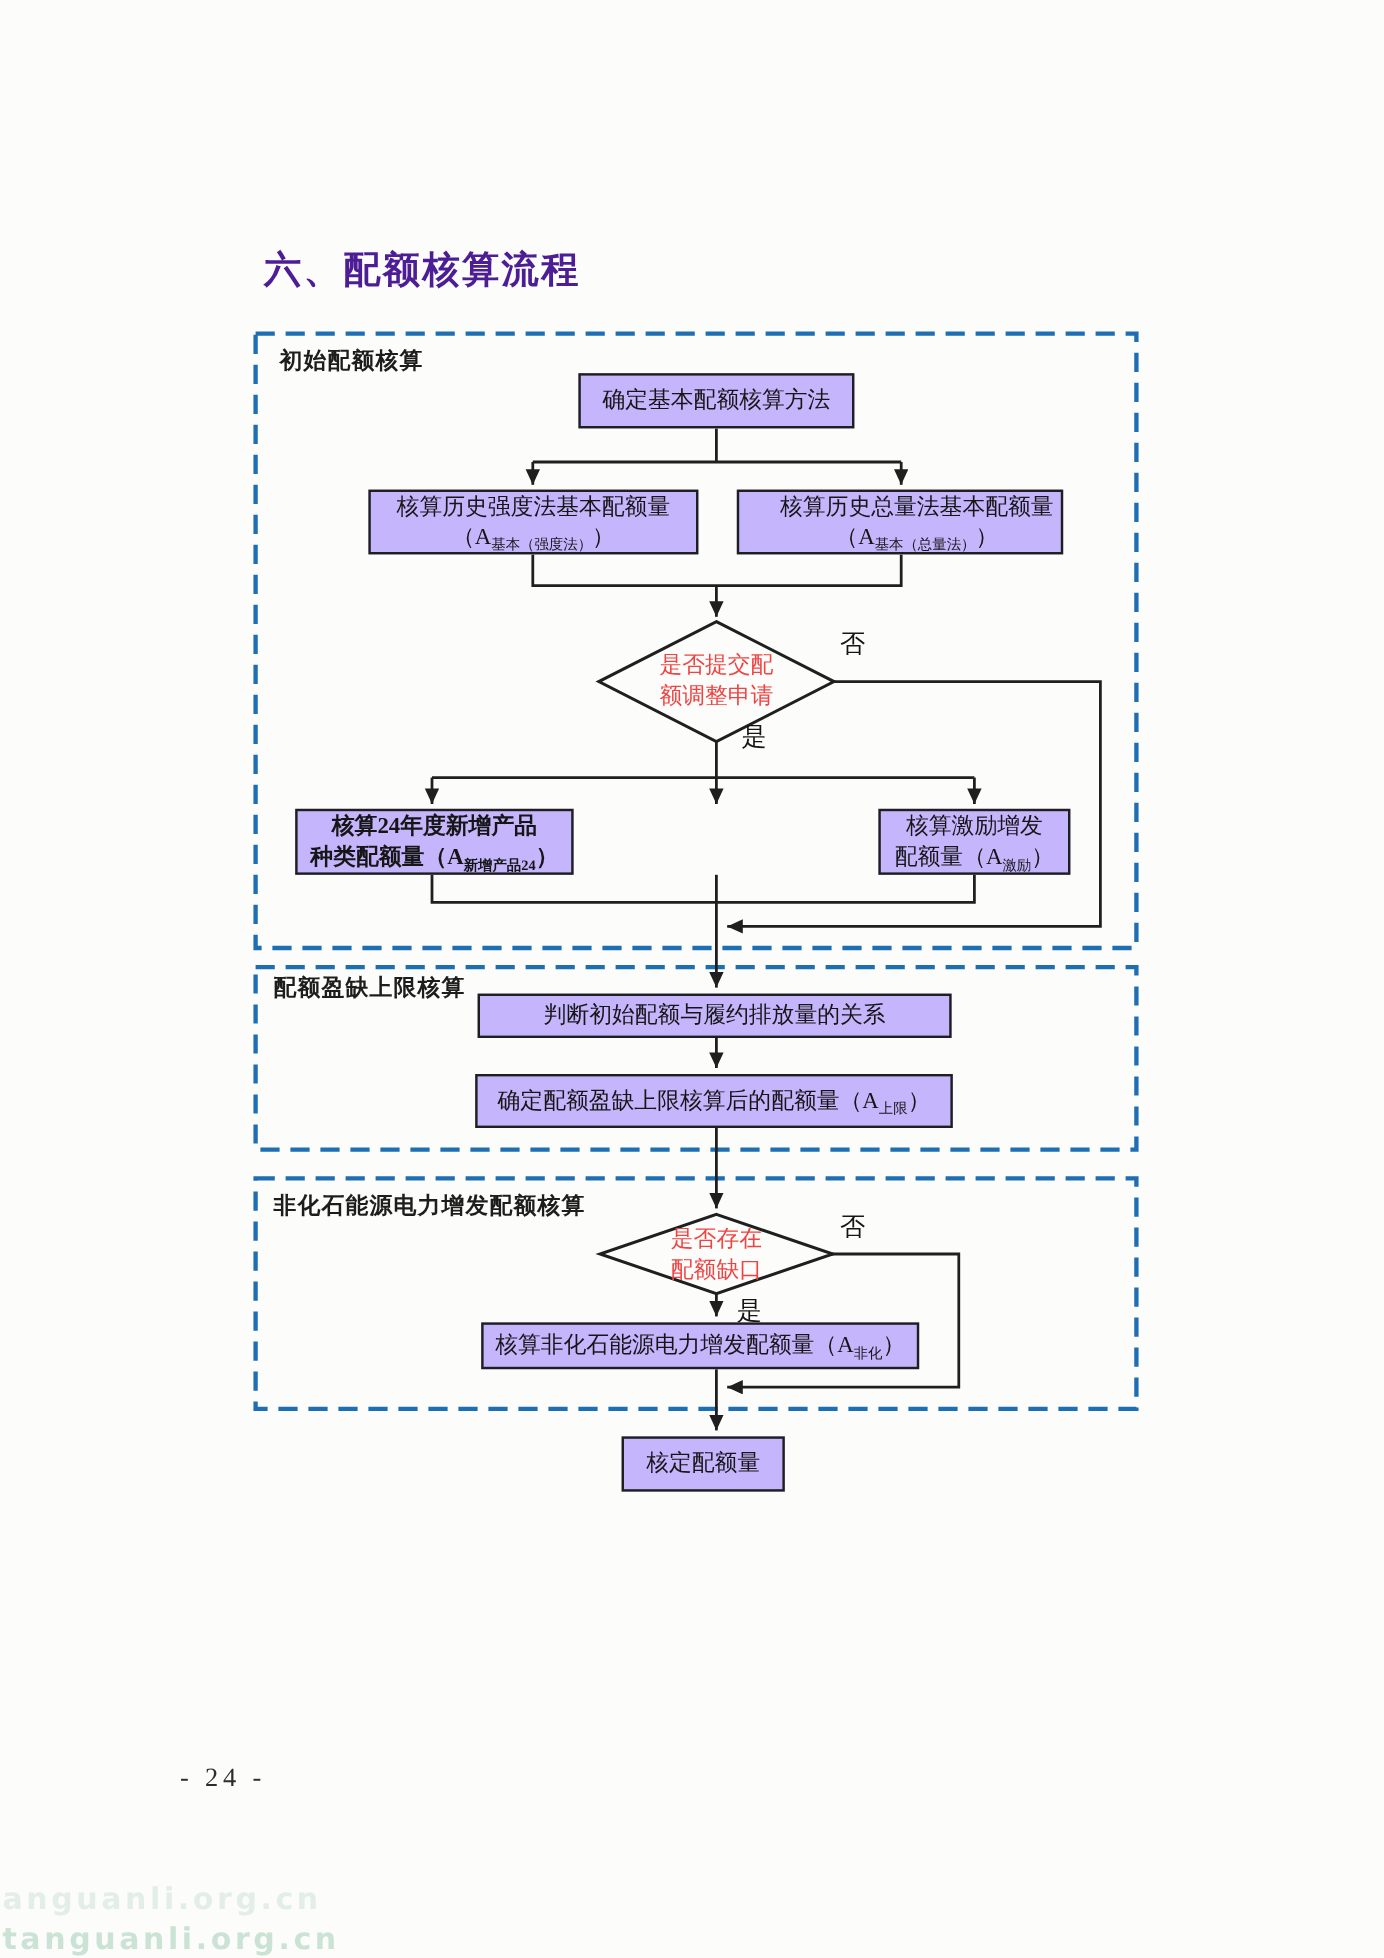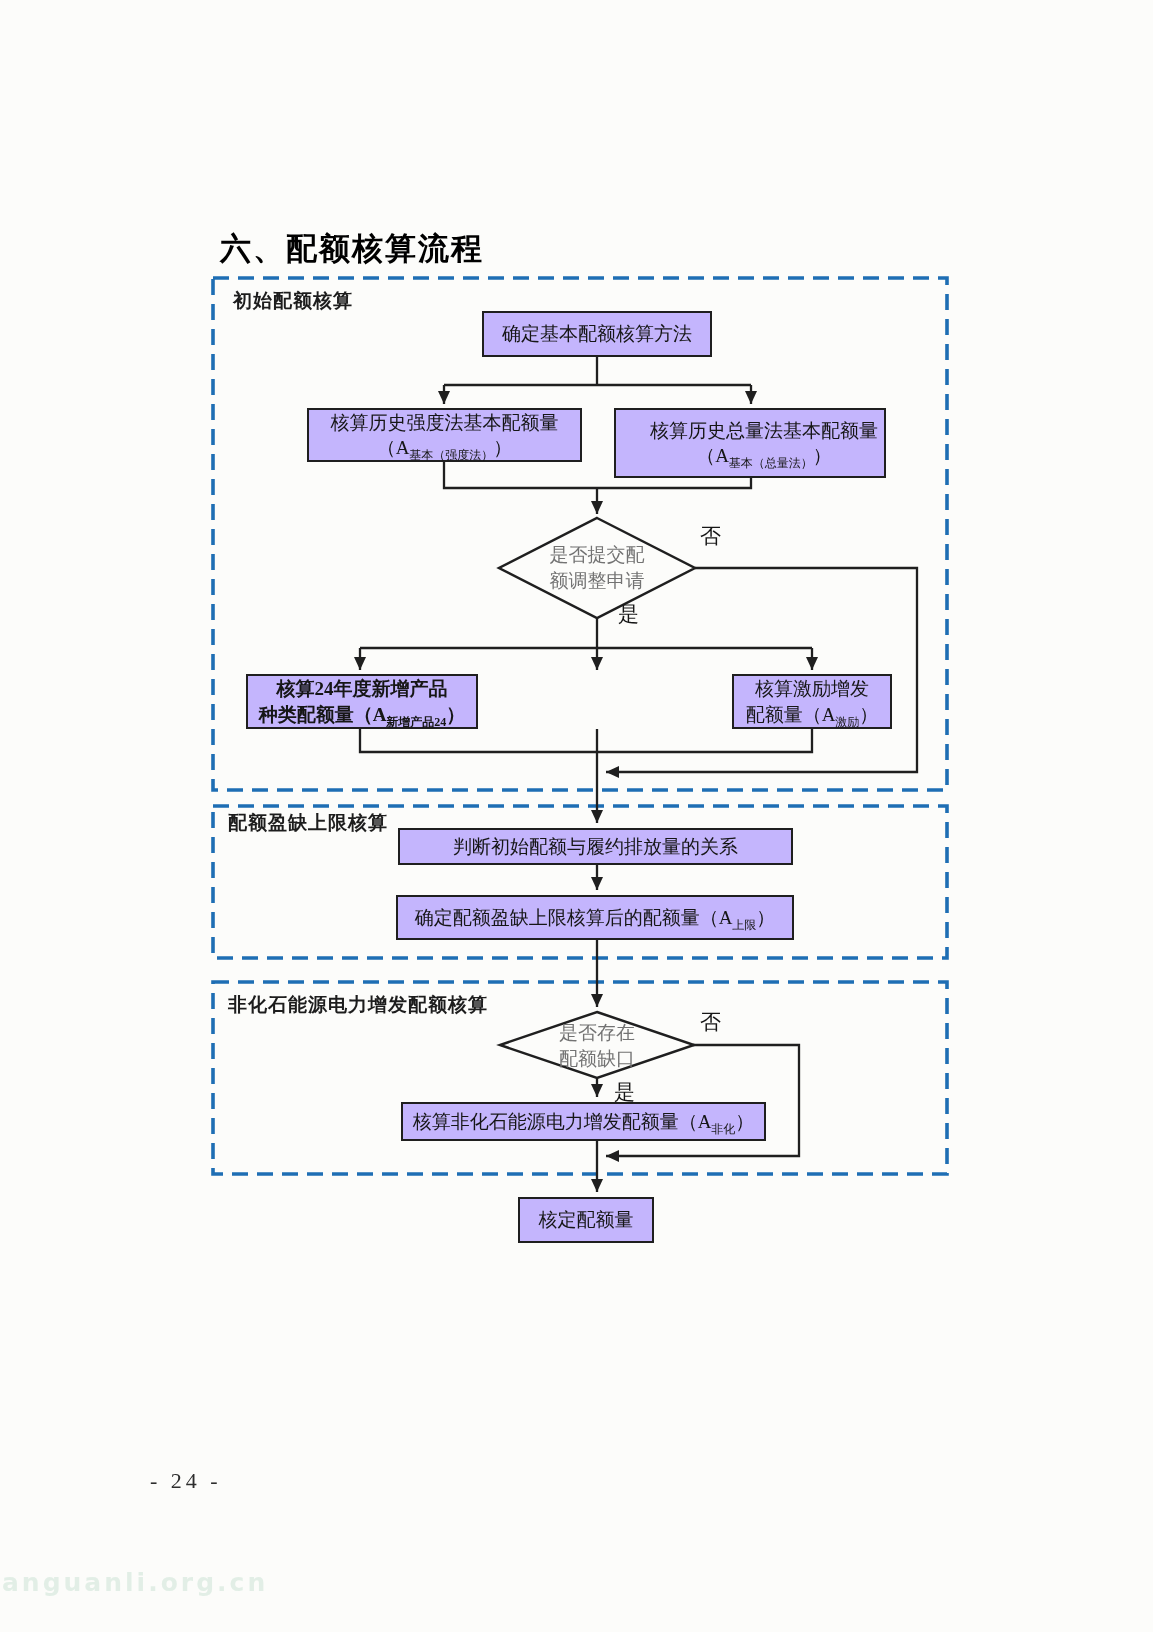--- a/index.html
+++ b/index.html
@@ -9,37 +9,37 @@
     margin:0 auto;
     background:#fcfcfa;
     overflow:hidden;
     font-family:"Liberation Serif","DejaVu Serif",serif;
     color:#1c1c1c;
   }
   .svg-layer{position:absolute;left:0;top:0;width:1153px;height:1632px;}
   .title{
     position:absolute;left:220px;top:204px;
     font-family:"Liberation Sans","DejaVu Sans",sans-serif;
-    font-weight:bold;font-size:31px;letter-spacing:2px;color:#000000;margin-top:24px;
+    font-weight:bold;font-size:31px;letter-spacing:2px;color:#4c1d95;
   }
   .sec-label{
     position:absolute;
     font-family:"Liberation Sans","DejaVu Sans",sans-serif;
     font-weight:bold;font-size:19px;color:#1d1d1d;letter-spacing:1px;
   }
   .node{
     position:absolute;box-sizing:border-box;
     border:2.5px solid #1f1f1f;background:#c4b5fd;
     display:flex;flex-direction:column;align-items:center;justify-content:center;
     text-align:center;font-size:19px;line-height:1.32;color:#161616;
   }
   .node sub{font-size:12px;line-height:0;}
   .diamond-text{
     position:absolute;width:190px;text-align:center;
-    font-size:19px;line-height:1.35;color:#737373;
+    font-size:19px;line-height:1.35;color:#ef4444;
   }
   .edge-label{
     position:absolute;font-size:21px;color:#161616;
   }
   .pagenum{
     position:absolute;left:150px;top:1468px;
     font-size:22px;letter-spacing:4px;color:#2d2d2d;
   }
   .wm{
     position:absolute;left:2px;
@@ -116,21 +116,21 @@
 
   <div class="node" style="left:482px;top:311px;width:230px;height:46px;">
     <span>确定基本配额核算方法</span>
   </div>
 
   <div class="node" style="left:307px;top:408px;width:275px;height:54px;align-items:center;">
     <span>核算历史强度法基本配额量</span>
     <span><span>（A</span><sub>基本（强度法）</sub><span>）</span></span>
   </div>
 
-  <div class="node" style="left:614px;top:408px;width:272px;height:70px;padding-left:28px;">
+  <div class="node" style="left:614px;top:408px;width:272px;height:54px;padding-left:28px;">
     <span>核算历史总量法基本配额量</span>
     <span><span>（A</span><sub>基本（总量法）</sub><span>）</span></span>
   </div>
 
   <div class="diamond-text" style="left:502px;top:542px;">
     <div>是否提交配</div>
     <div>额调整申请</div>
   </div>
 
   <div class="edge-label" style="left:700px;top:522px;">否</div>
@@ -166,14 +166,15 @@
   <div class="node" style="left:401px;top:1102px;width:365px;height:39px;">
     <span><span>核算非化石能源电力增发配额量（A</span><sub>非化</sub><span>）</span></span>
   </div>
 
   <div class="node" style="left:518px;top:1197px;width:136px;height:46px;">
     <span>核定配额量</span>
   </div>
 
   <div class="pagenum">- 24 -</div>
   <div class="wm wm1">anguanli.org.cn</div>
+  <div class="wm wm2">tanguanli.org.cn</div>
 
 </div>
 
 </body></html>

